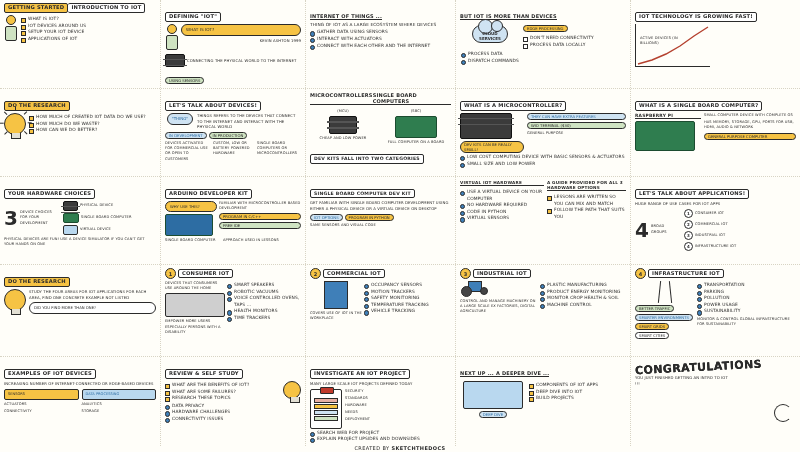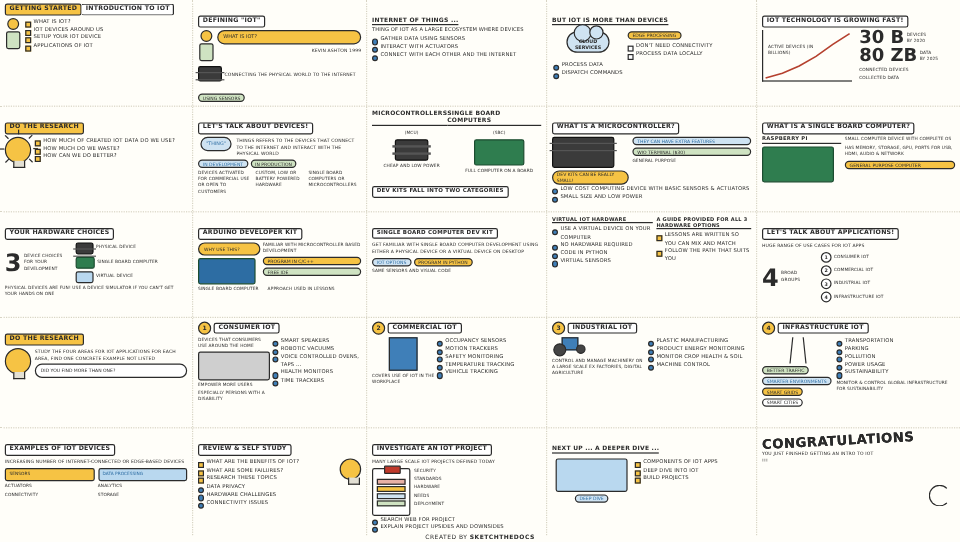--- a/index.html
+++ b/index.html
@@ -259,38 +259,20 @@
       <div class="hdr">IOT TECHNOLOGY IS GROWING FAST!</div>
       <div class="flex gap3">
         <div class="ill" style="width:78px;">
           <div class="chart" style="width:74px;height:42px;">
             <svg width="74" height="42" style="position:absolute;left:0;top:0;">
               <polyline points="2,40 16,36 30,30 44,22 58,12 72,3" fill="none" stroke="#b5412f" stroke-width="1.4"></polyline>
             </svg>
             <div class="small-cap" style="position:absolute;left:4px;top:12px;width:40px;">ACTIVE DEVICES (IN BILLIONS)</div>
           </div>
         </div>
-        <div class="col gap2" style="flex:1;">
-          <div class="flex gap2 center">
-            <div class="bignum sm">30 B</div>
-            <div class="col">
-              <div class="small-cap">DEVICES</div>
-              <div class="small-cap">BY 2020</div>
-            </div>
-          </div>
-          <div class="flex gap2 center">
-            <div class="bignum sm">80 ZB</div>
-            <div class="col">
-              <div class="small-cap">DATA</div>
-              <div class="small-cap">BY 2025</div>
-            </div>
-          </div>
-          <div class="small-cap">CONNECTED DEVICES</div>
-          <div class="small-cap">COLLECTED DATA</div>
-        </div>
       </div>
     </div>
   </div>
 
   <div class="row" style="height:88px;">
 
     <div class="panel" style="width:160px;">
       <div class="hdr amber">DO THE RESEARCH</div>
       <div class="flex gap3">
         <div class="bulb">

